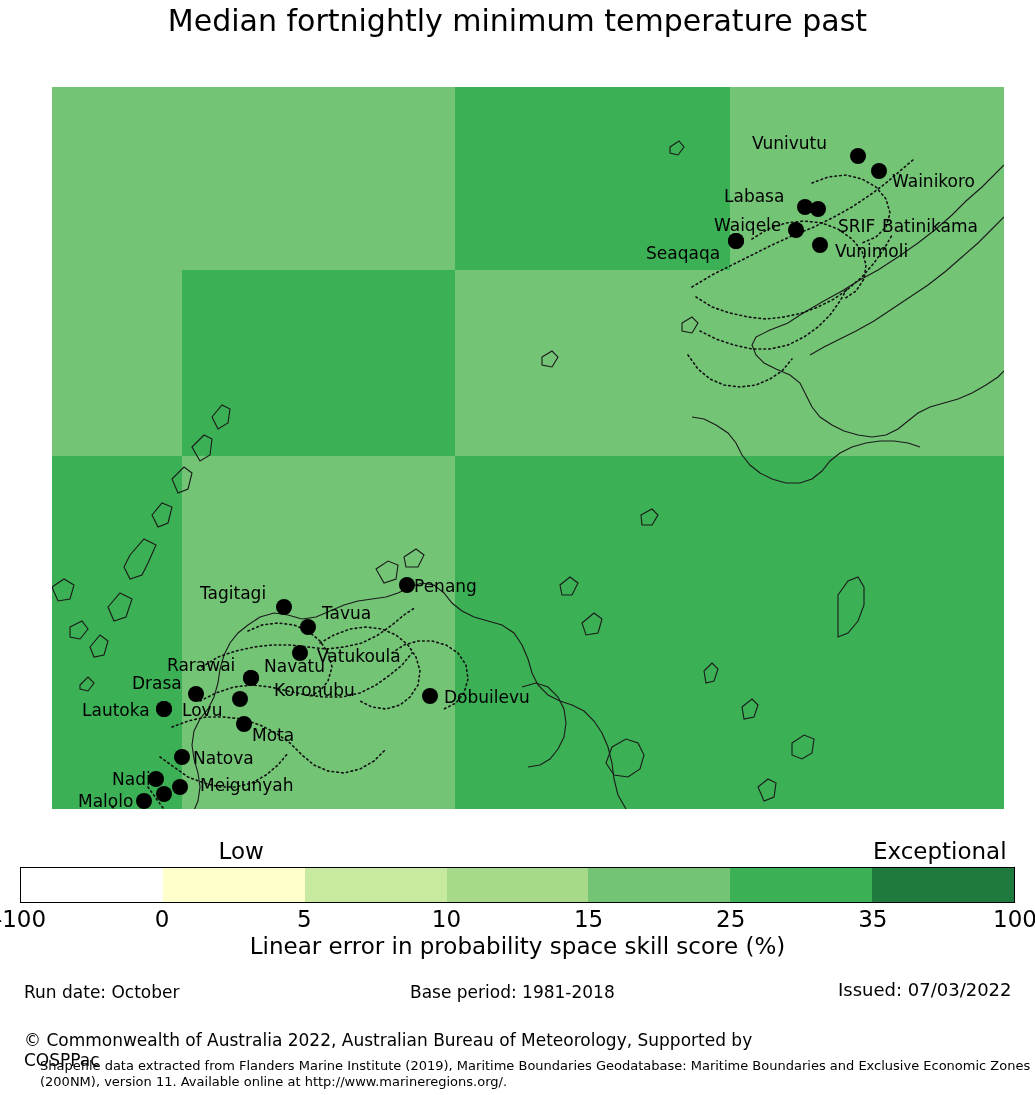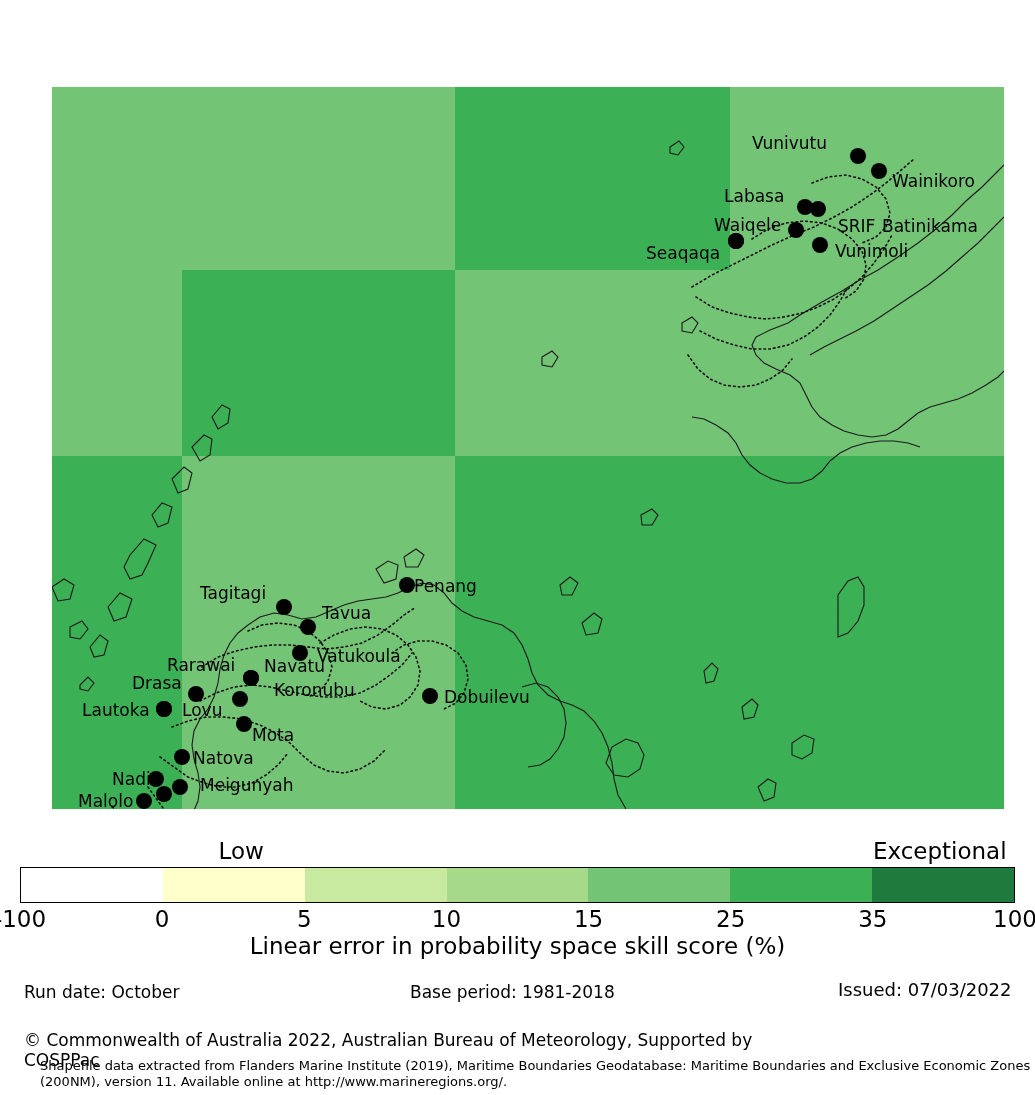--- a/index.html
+++ b/index.html
@@ -59,20 +59,21 @@
   .f-base{position:absolute;left:410px;top:0;font-size:17px;}
   .f-issued{position:absolute;left:838px;top:-3px;font-size:18px;}
   .f-src{position:absolute;left:24px;top:26px;font-size:16px;}
   .f-copy{position:absolute;left:24px;top:48px;font-size:17px;}
   .f-shape{position:absolute;left:24px;top:76px;font-size:13px;line-height:16px;width:1000px;margin-left:16px;}
 </style>
 </head>
 <body>
 
 <div id="title">
+  <span class="ln">Median fortnightly minimum temperature past</span>
 </div>
 
 <div id="map-panel">
   <div id="grid-layer">
       <div class="grid-cell" style="left: 0px; top: 0px; width: 130px; height: 183px; background: rgb(116, 196, 118);"></div>
       <div class="grid-cell" style="left: 130px; top: 0px; width: 273px; height: 183px; background: rgb(116, 196, 118);"></div>
       <div class="grid-cell" style="left: 403px; top: 0px; width: 275px; height: 183px; background: rgb(60, 176, 85);"></div>
       <div class="grid-cell" style="left: 678px; top: 0px; width: 274px; height: 183px; background: rgb(116, 196, 118);"></div>
       <div class="grid-cell" style="left: 0px; top: 183px; width: 130px; height: 186px; background: rgb(116, 196, 118);"></div>
       <div class="grid-cell" style="left: 130px; top: 183px; width: 273px; height: 186px; background: rgb(60, 176, 85);"></div>

